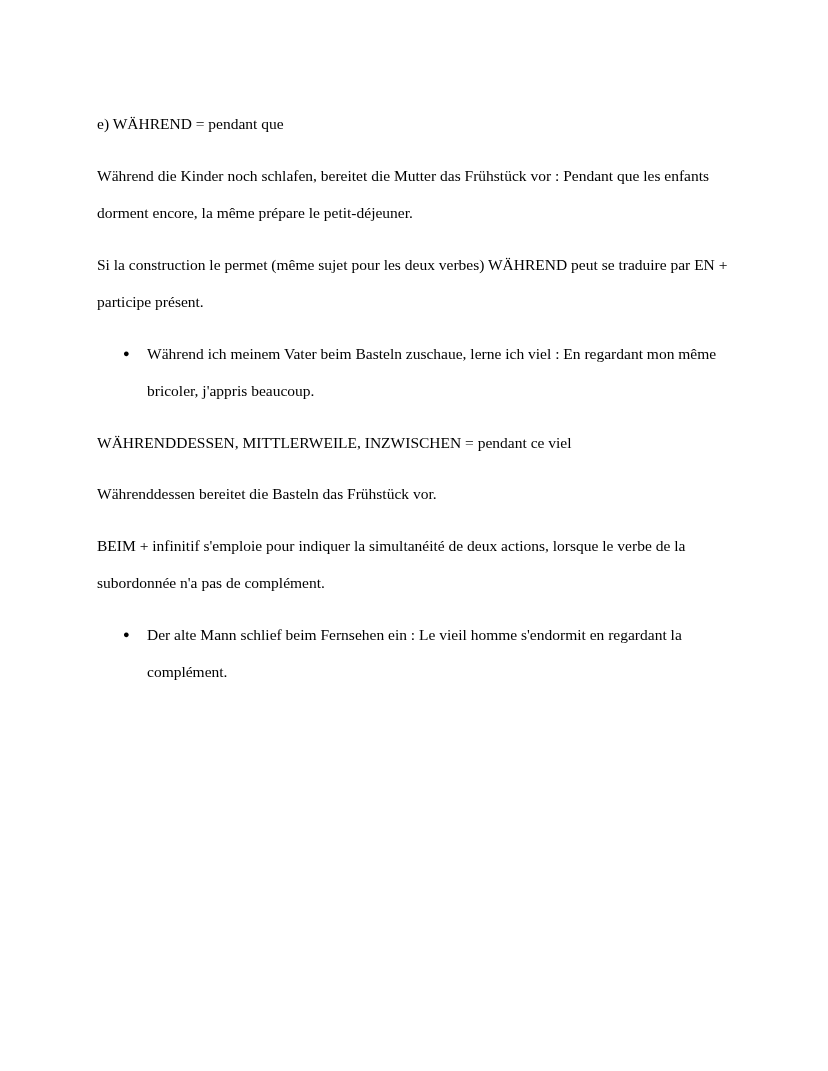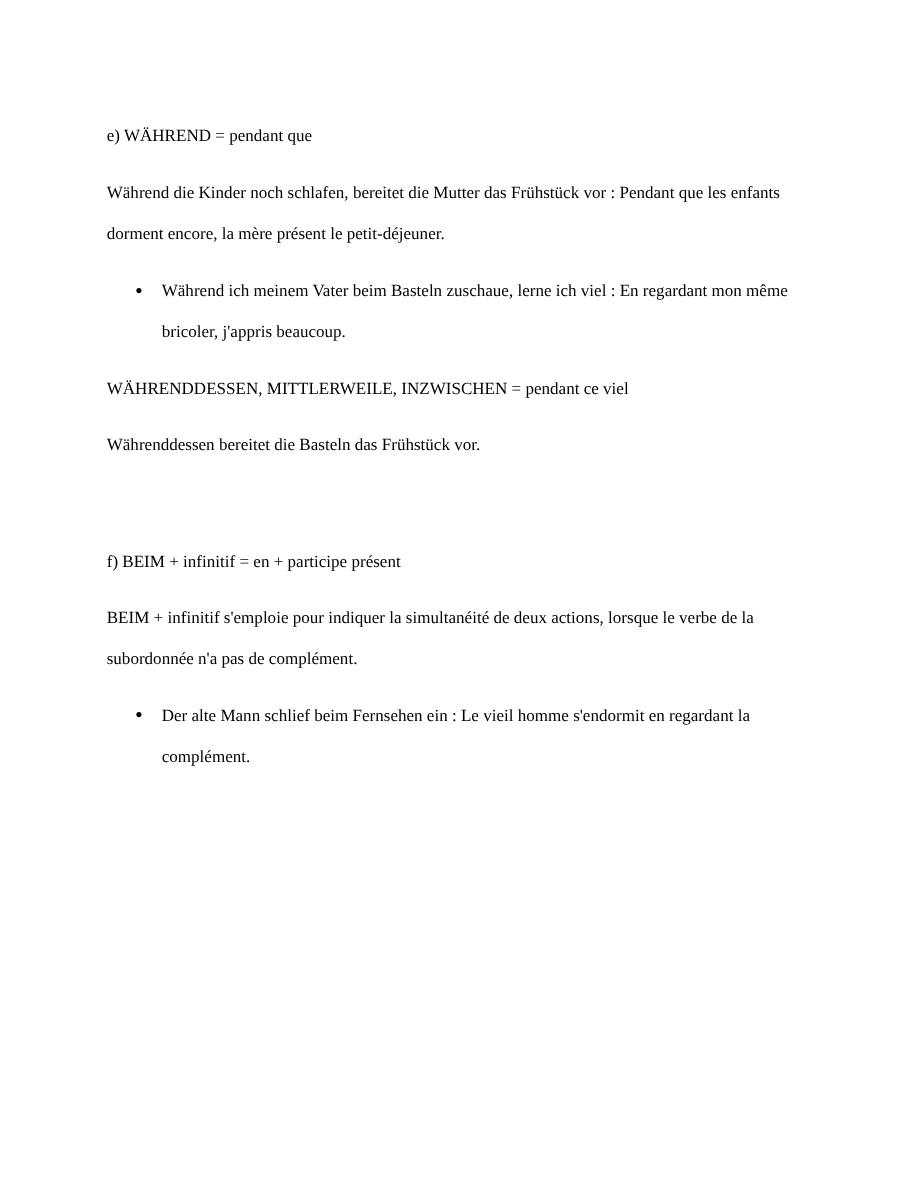--- a/index.html
+++ b/index.html
@@ -42,34 +42,34 @@
     margin-top: 68px;
   }
 </style>
 </head>
 <body>
 
 <div class="page">
 
   <p class="block">e) WÄHREND = pendant que</p>
 
-  <p class="block">Während die Kinder noch schlafen, bereitet die Mutter das Frühstück vor : Pendant que les enfants dorment encore, la mère présent le petit-déjeuner.</p>
+  <p class="block">Während die Kinder noch schlafen, bereitet die Mutter das Frühstück vor : Pendant que les enfants dorment encore, la même prépare le petit-déjeuner.</p>
 
+  <p class="block">Si la construction le permet (même sujet pour les deux verbes) WÄHREND peut se traduire par EN + participe présent.</p>
 
   <div class="bullet-item">
     <span class="bullet-marker">●</span>
     <span class="bullet-text">Während ich meinem Vater beim Basteln zuschaue, lerne ich viel : En regardant mon même bricoler, j'appris beaucoup.</span>
   </div>
 
 
   <p class="block">WÄHRENDDESSEN, MITTLERWEILE, INZWISCHEN = pendant ce viel</p>
 
   <p class="block">Währenddessen bereitet die Basteln das Frühstück vor.</p>
 
-  <p class="block gap-large">f) BEIM + infinitif = en + participe présent</p>
 
   <p class="block">BEIM + infinitif s'emploie pour indiquer la simultanéité de deux actions, lorsque le verbe de la subordonnée n'a pas de complément.</p>
 
   <div class="bullet-item">
     <span class="bullet-marker">●</span>
     <span class="bullet-text">Der alte Mann schlief beim Fernsehen ein : Le vieil homme s'endormit en regardant la complément.</span>
   </div>
 
 </div>
 

